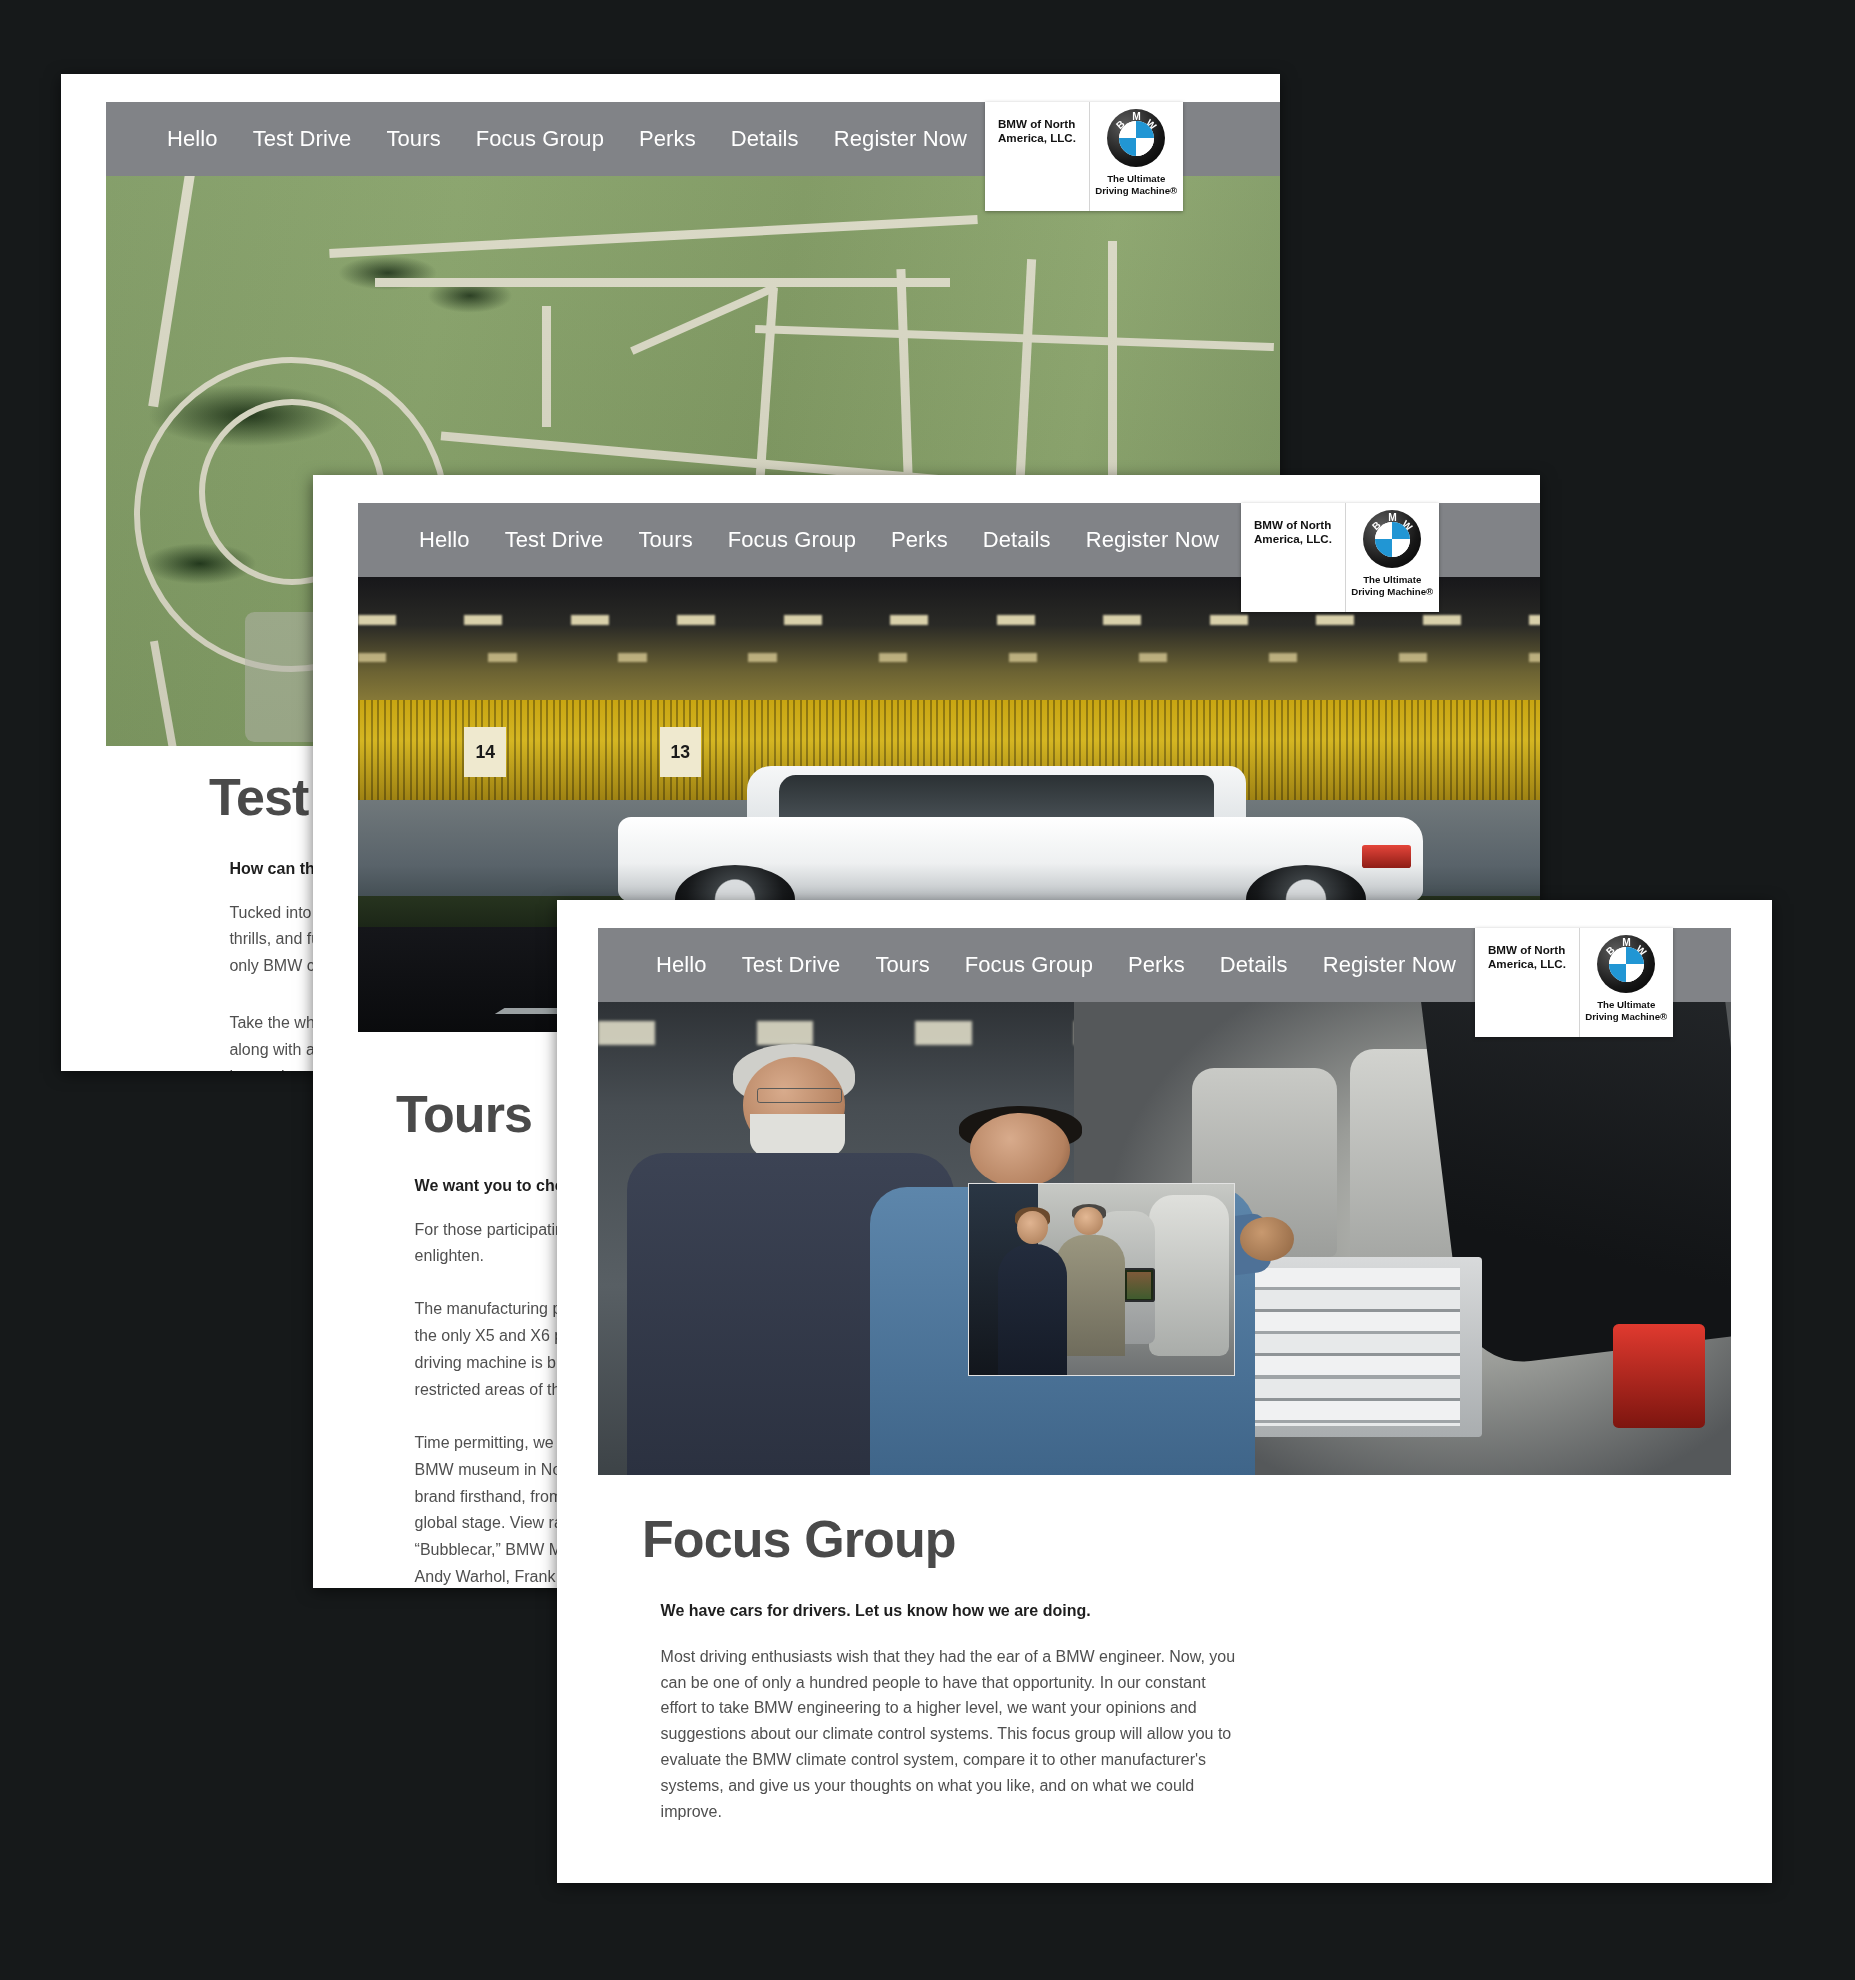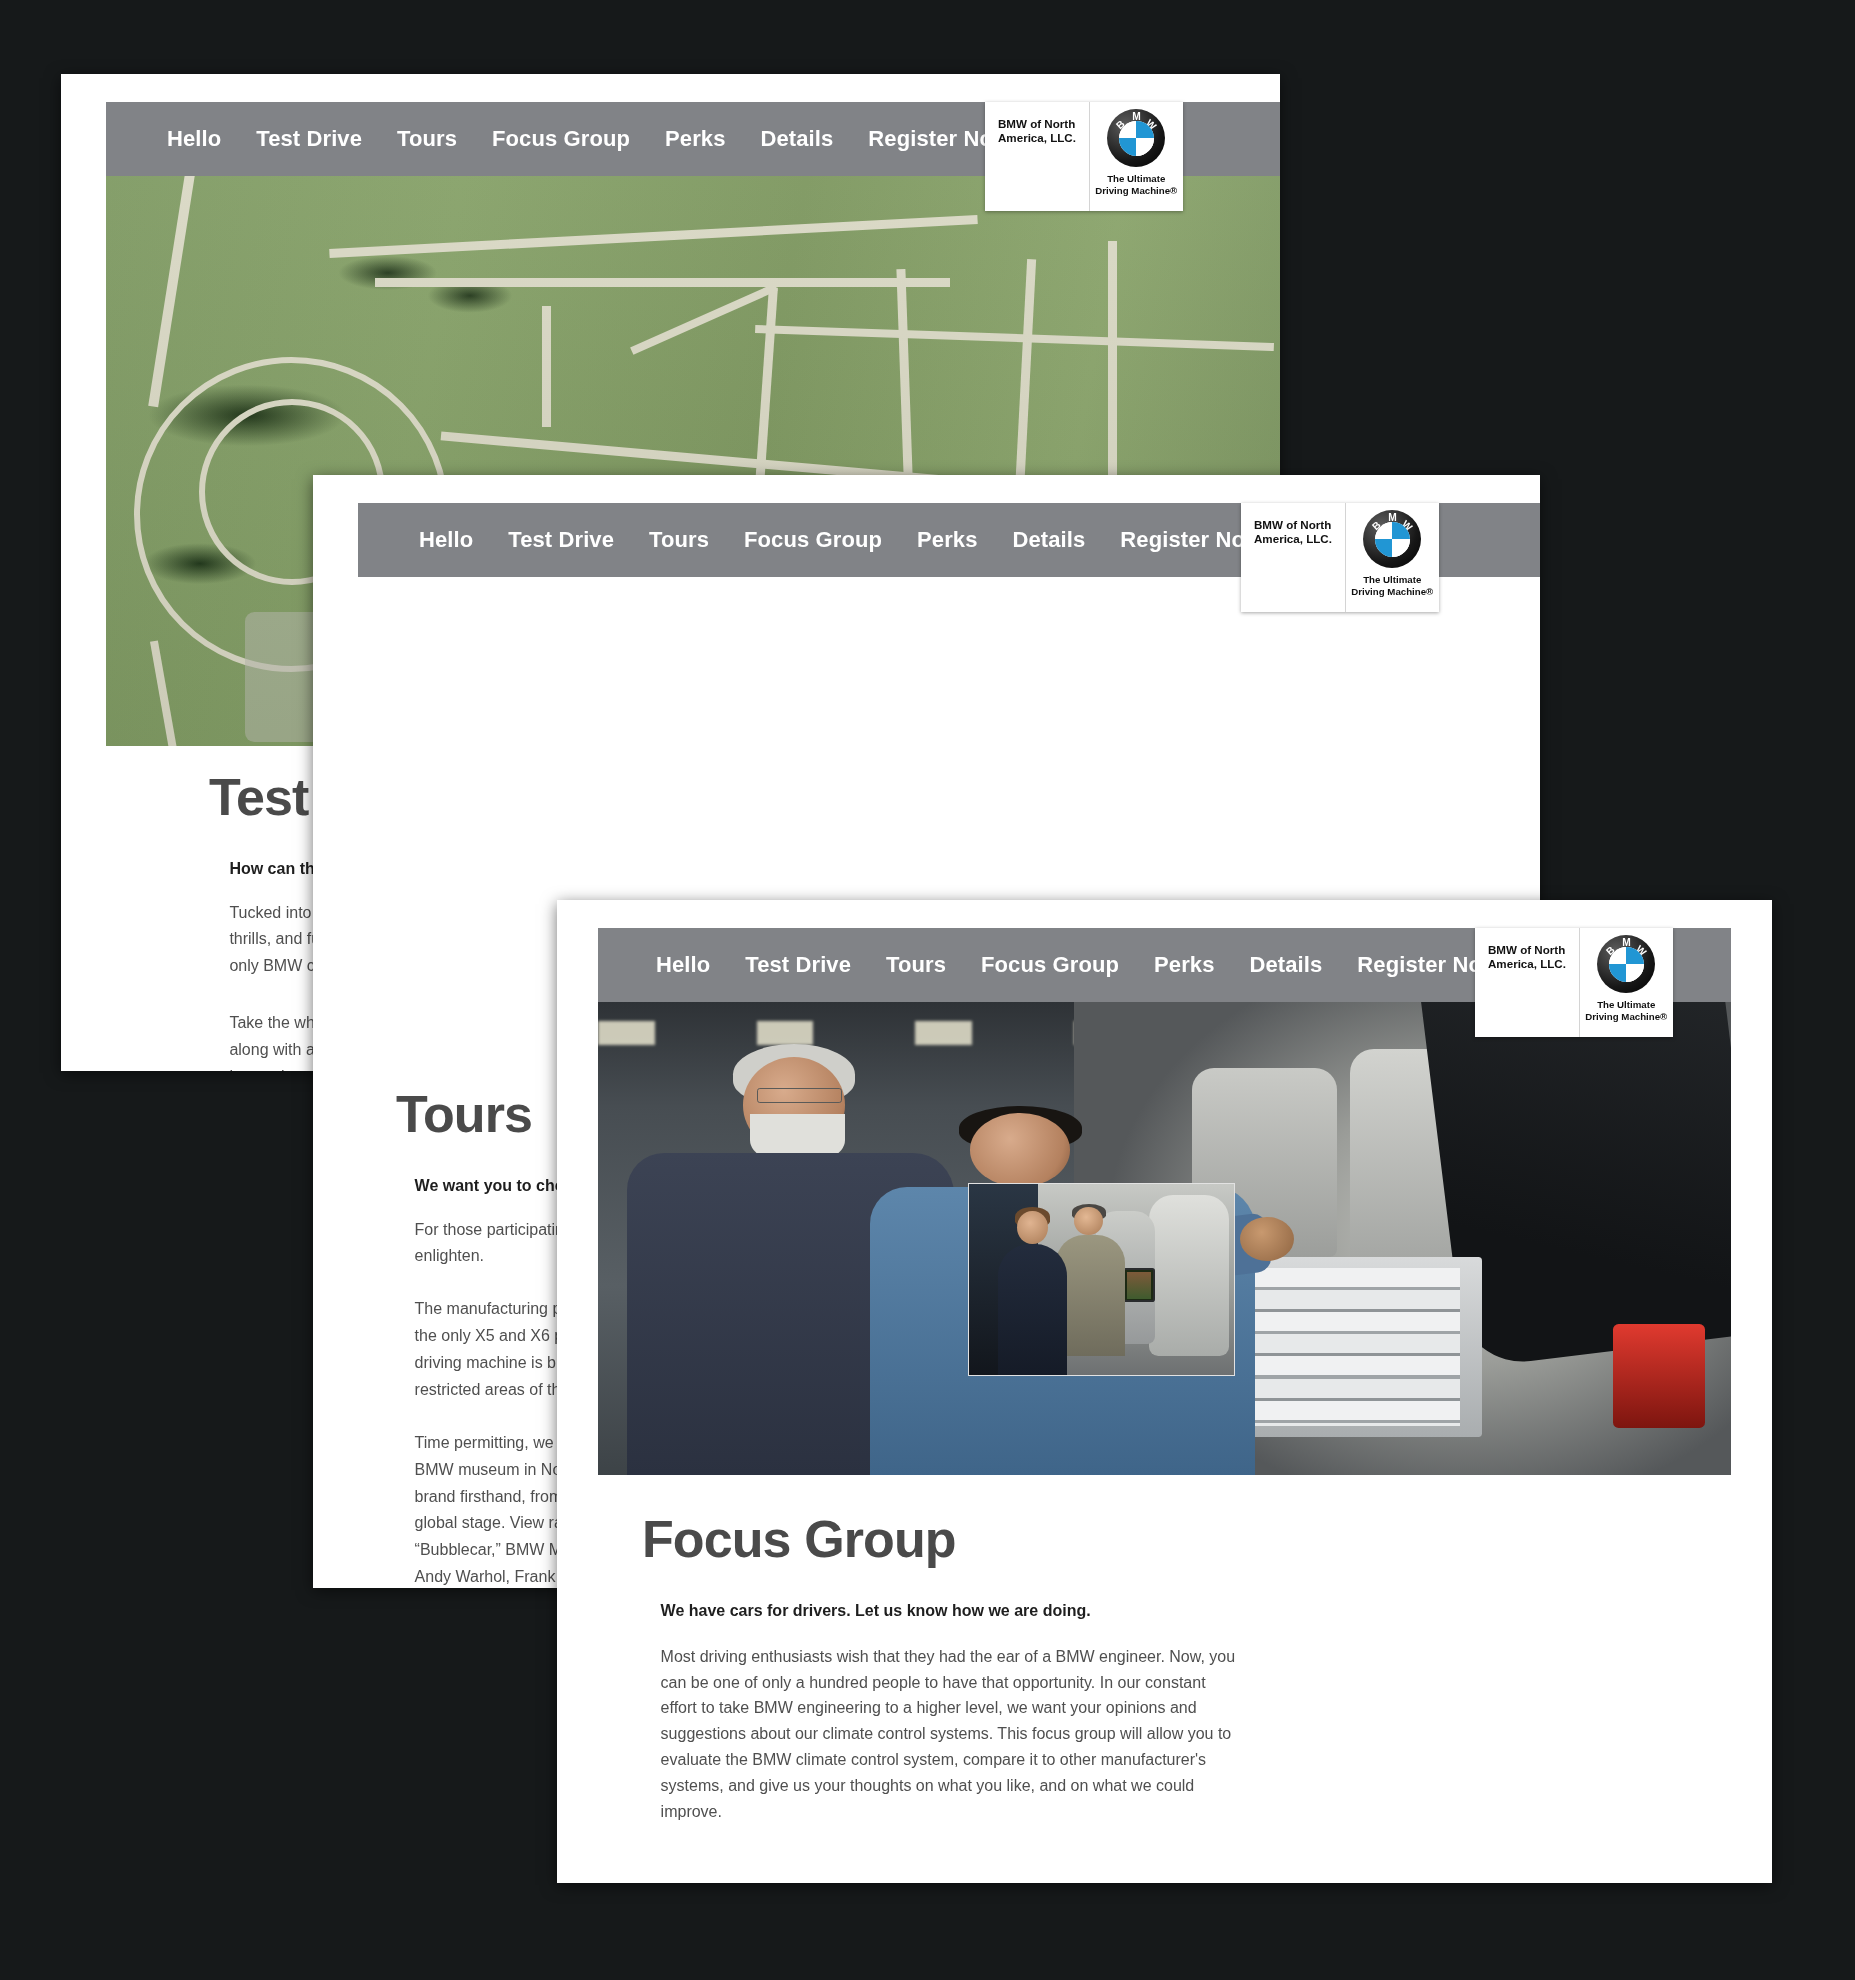--- a/index.html
+++ b/index.html
@@ -38,21 +38,21 @@
     background: #818387;
     display: flex;
     align-items: center;
   }
   .nav-links {
     display: flex;
     align-items: center;
   }
   .nav-link {
     color: #ffffff;
-    font-weight: bold;
+    font-weight: normal;
     white-space: nowrap;
     cursor: pointer;
     letter-spacing: 0.1px;
   }
 
   
   .logo-block {
     position: absolute;
     display: flex;
     background: #ffffff;
@@ -459,20 +459,39 @@
 circular skid pad that pr
 could drive like that and</div>
       </div>
 
     </div>
   </div>
 
   <div class="card" style="left:313px; top:475px; width:1227px; height:1113px;">
     <div class="card-inner">
 
+      <div class="hero hero-plant" style="left:45px; top:102px; width:1183px; height:455px;">
+        <div class="plant-ceiling"></div>
+        <div class="plant-yellow"></div>
+        <div class="plant-bay" style="left:9%;">14</div>
+        <div class="plant-bay" style="left:25.5%;">13</div>
+        <div class="plant-floor"></div>
+        <div class="plant-grass"></div>
+        <div class="plant-tarmac">
+            <div class="arrow"></div>
+          </div>
+        <div class="x5">
+          <div class="cabin"></div>
+          <div class="glass"></div>
+          <div class="body"></div>
+          <div class="taillight"></div>
+          <div class="wheel front"></div>
+          <div class="wheel rear"></div>
+        </div>
+      </div>
 
       <div class="navbar" style="left:45px; top:28px; width:1183px; height:74px;">
         <div class="nav-links" style="margin-left:61px; gap:35px; font-size:22px;">
           <span class="nav-link">Hello</span>
           <span class="nav-link">Test Drive</span>
           <span class="nav-link">Tours</span>
           <span class="nav-link">Focus Group</span>
           <span class="nav-link">Perks</span>
           <span class="nav-link">Details</span>
           <span class="nav-link">Register Now</span>

